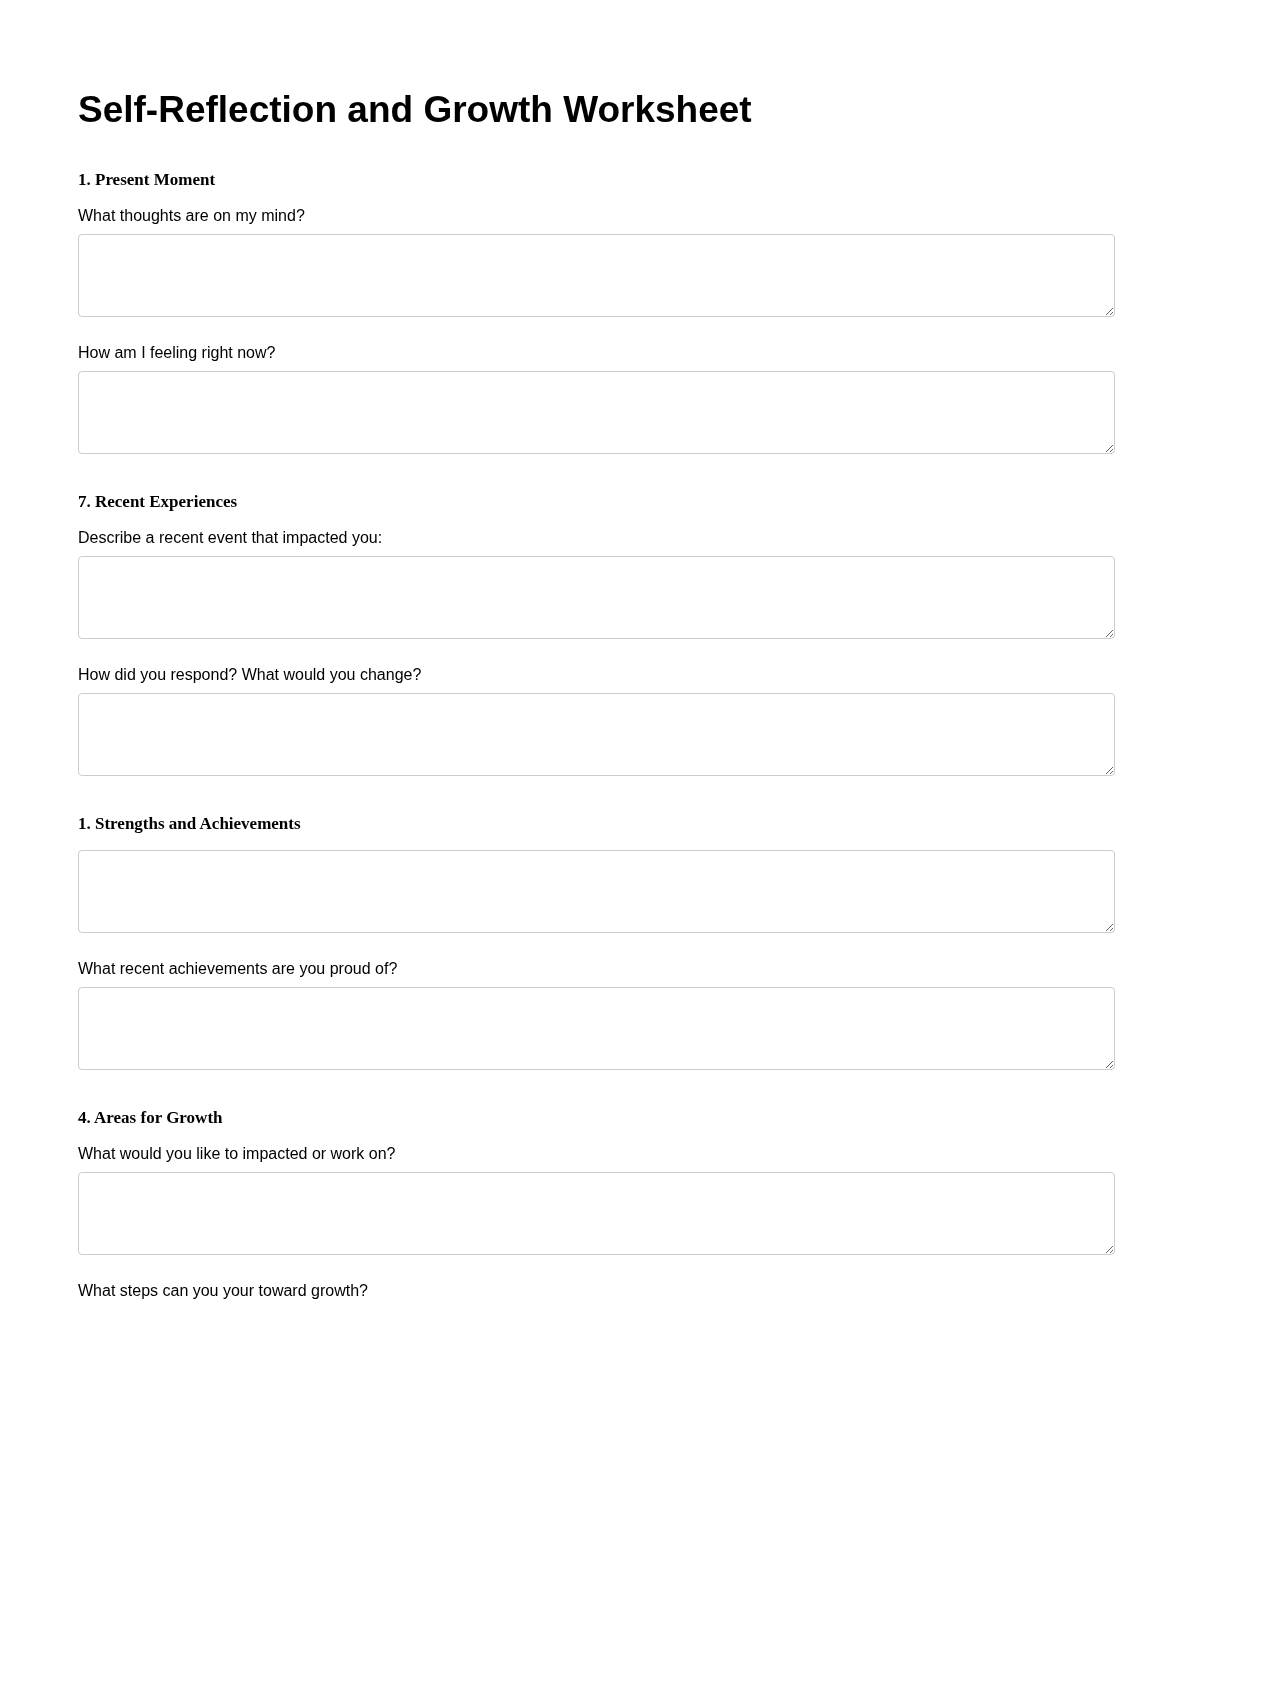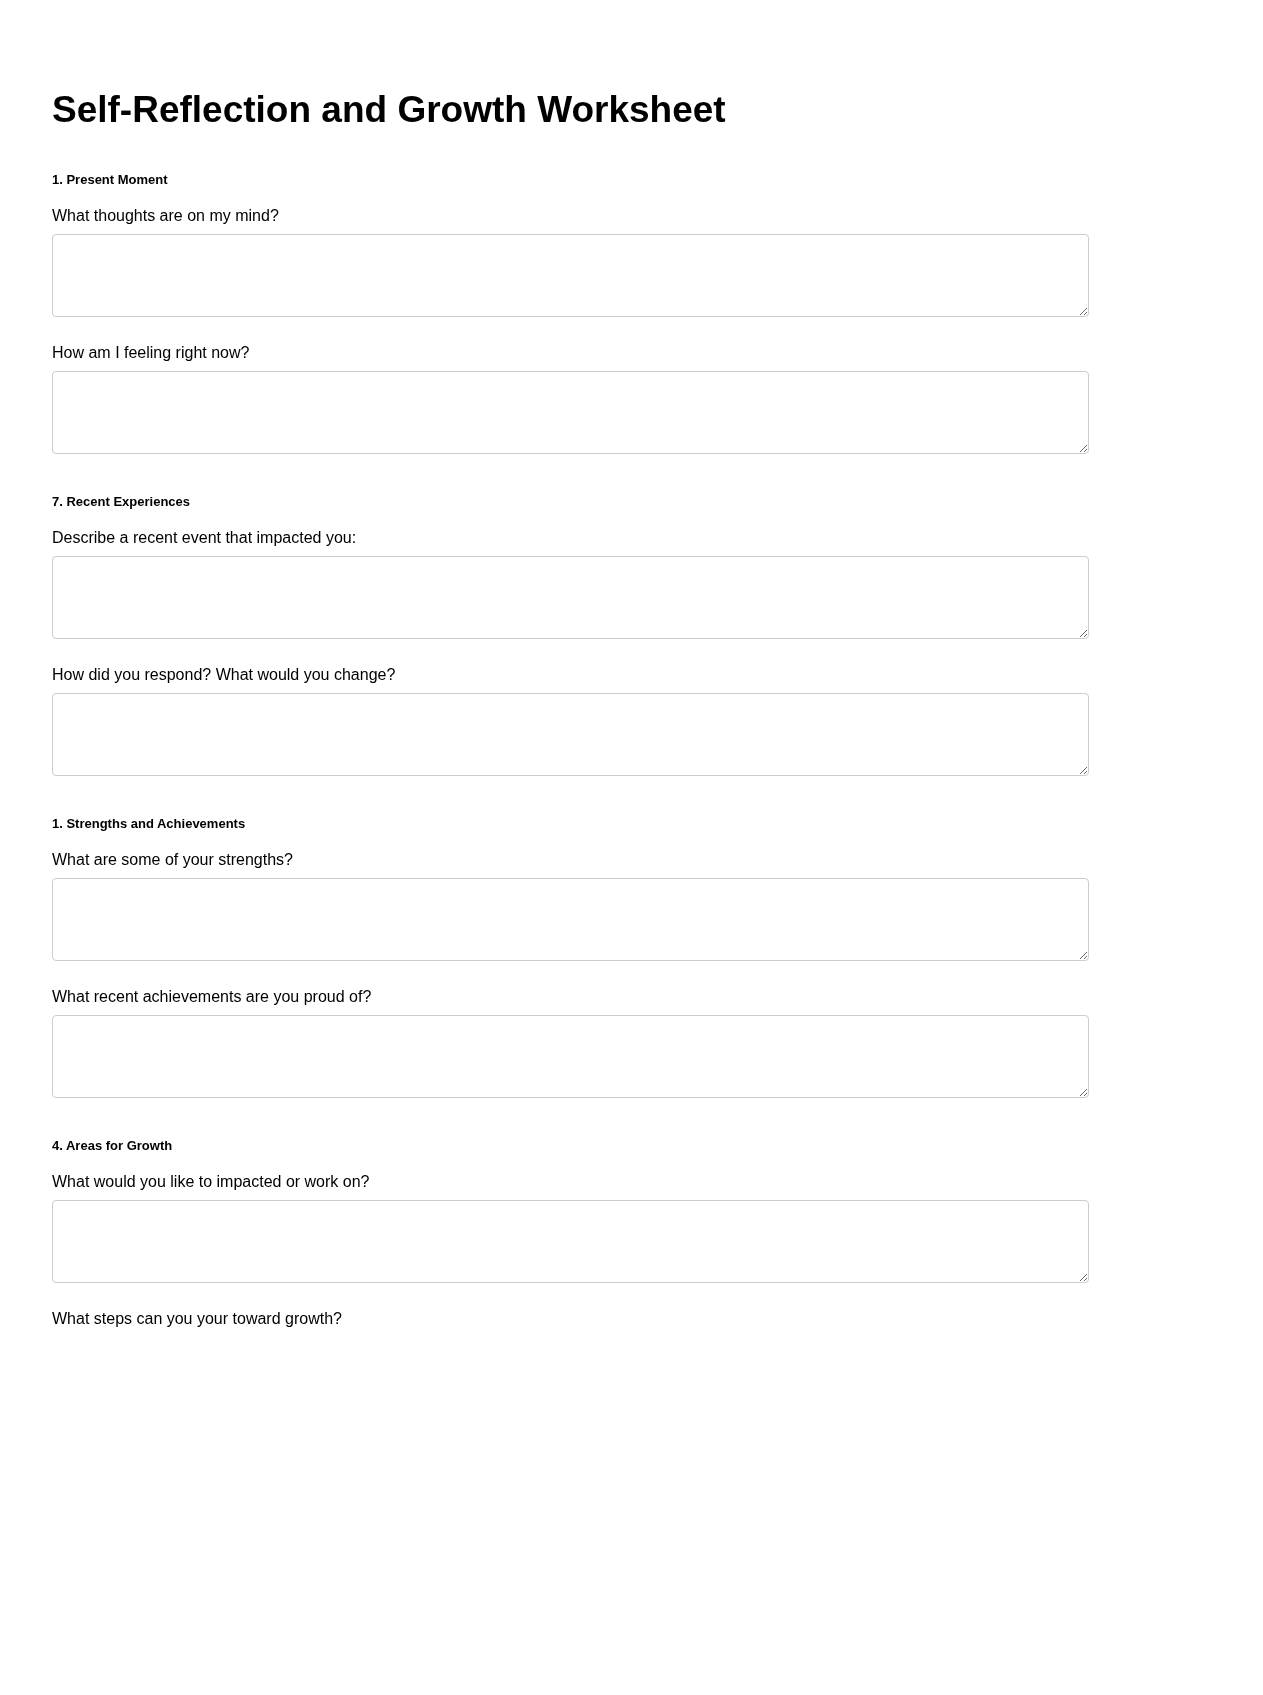--- a/index.html
+++ b/index.html
@@ -9,33 +9,34 @@
     }
     body {
       width: 1263px;
       height: 1695px;
       overflow: hidden;
       font-family: "Liberation Sans", sans-serif;
       color: #000000;
     }
     .page {
       position: relative;
-      padding: 88px 113px 0 52px;
+      padding: 88px 113px 0 78px;
     }
     h1 {
       font-size: 37px;
       font-weight: bold;
       margin: 0 0 36px 0;
       line-height: 44px;
     }
     .section h2 {
-      font-size: 13px;
+      font-size: 17px;
       font-weight: bold;
       margin: 0 0 14px 0;
       line-height: 24px;
+      font-family: Liberation Serif, serif;
     }
     .section {
       margin-bottom: 36px;
     }
     .question label {
       display: block;
       font-size: 16px;
       line-height: 20px;
       margin-bottom: 8px;
     }
@@ -83,21 +84,20 @@
     </div>
     <div class="question">
       <label>How did you respond? What would you change?</label>
       <textarea placeholder="" style=""></textarea>
     </div>
   </div>
 
   <div class="section">
     <h2>1. Strengths and Achievements</h2>
     <div class="question">
-      <label>What are some of your strengths?</label>
       <textarea placeholder="" style=""></textarea>
     </div>
     <div class="question">
       <label>What recent achievements are you proud of?</label>
       <textarea placeholder="" style=""></textarea>
     </div>
   </div>
 
   <div class="section">
     <h2>4. Areas for Growth</h2>

